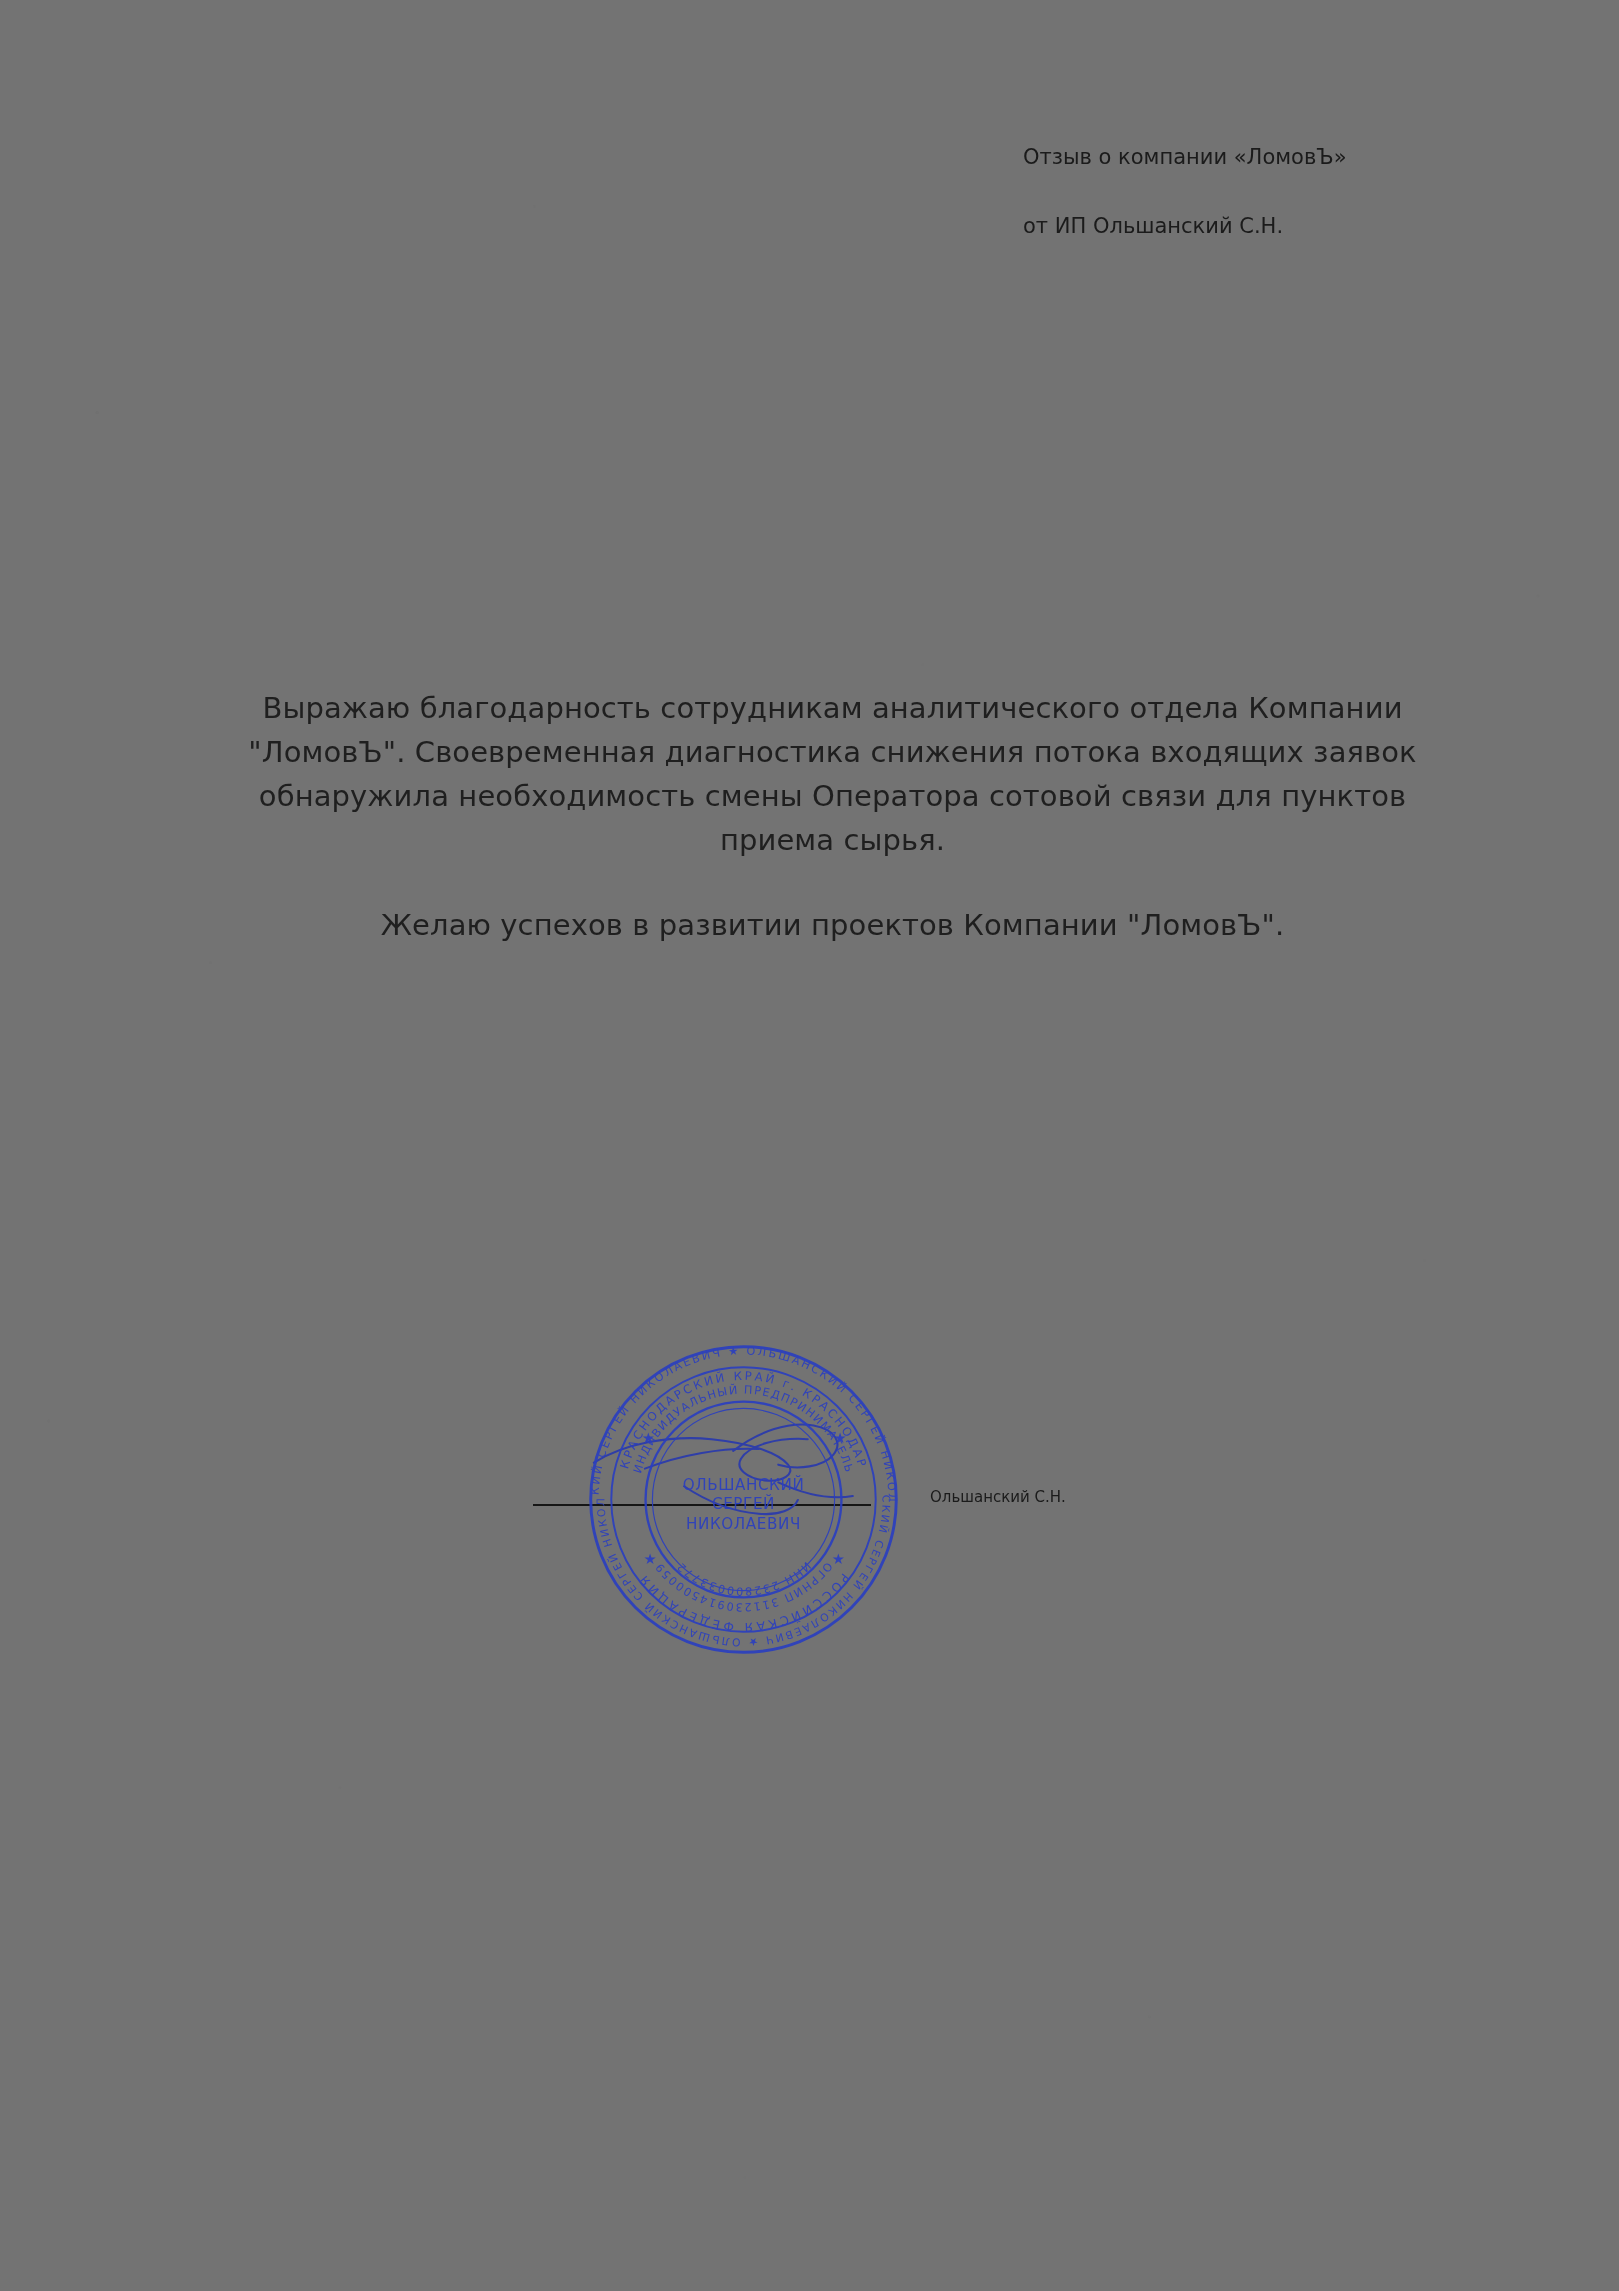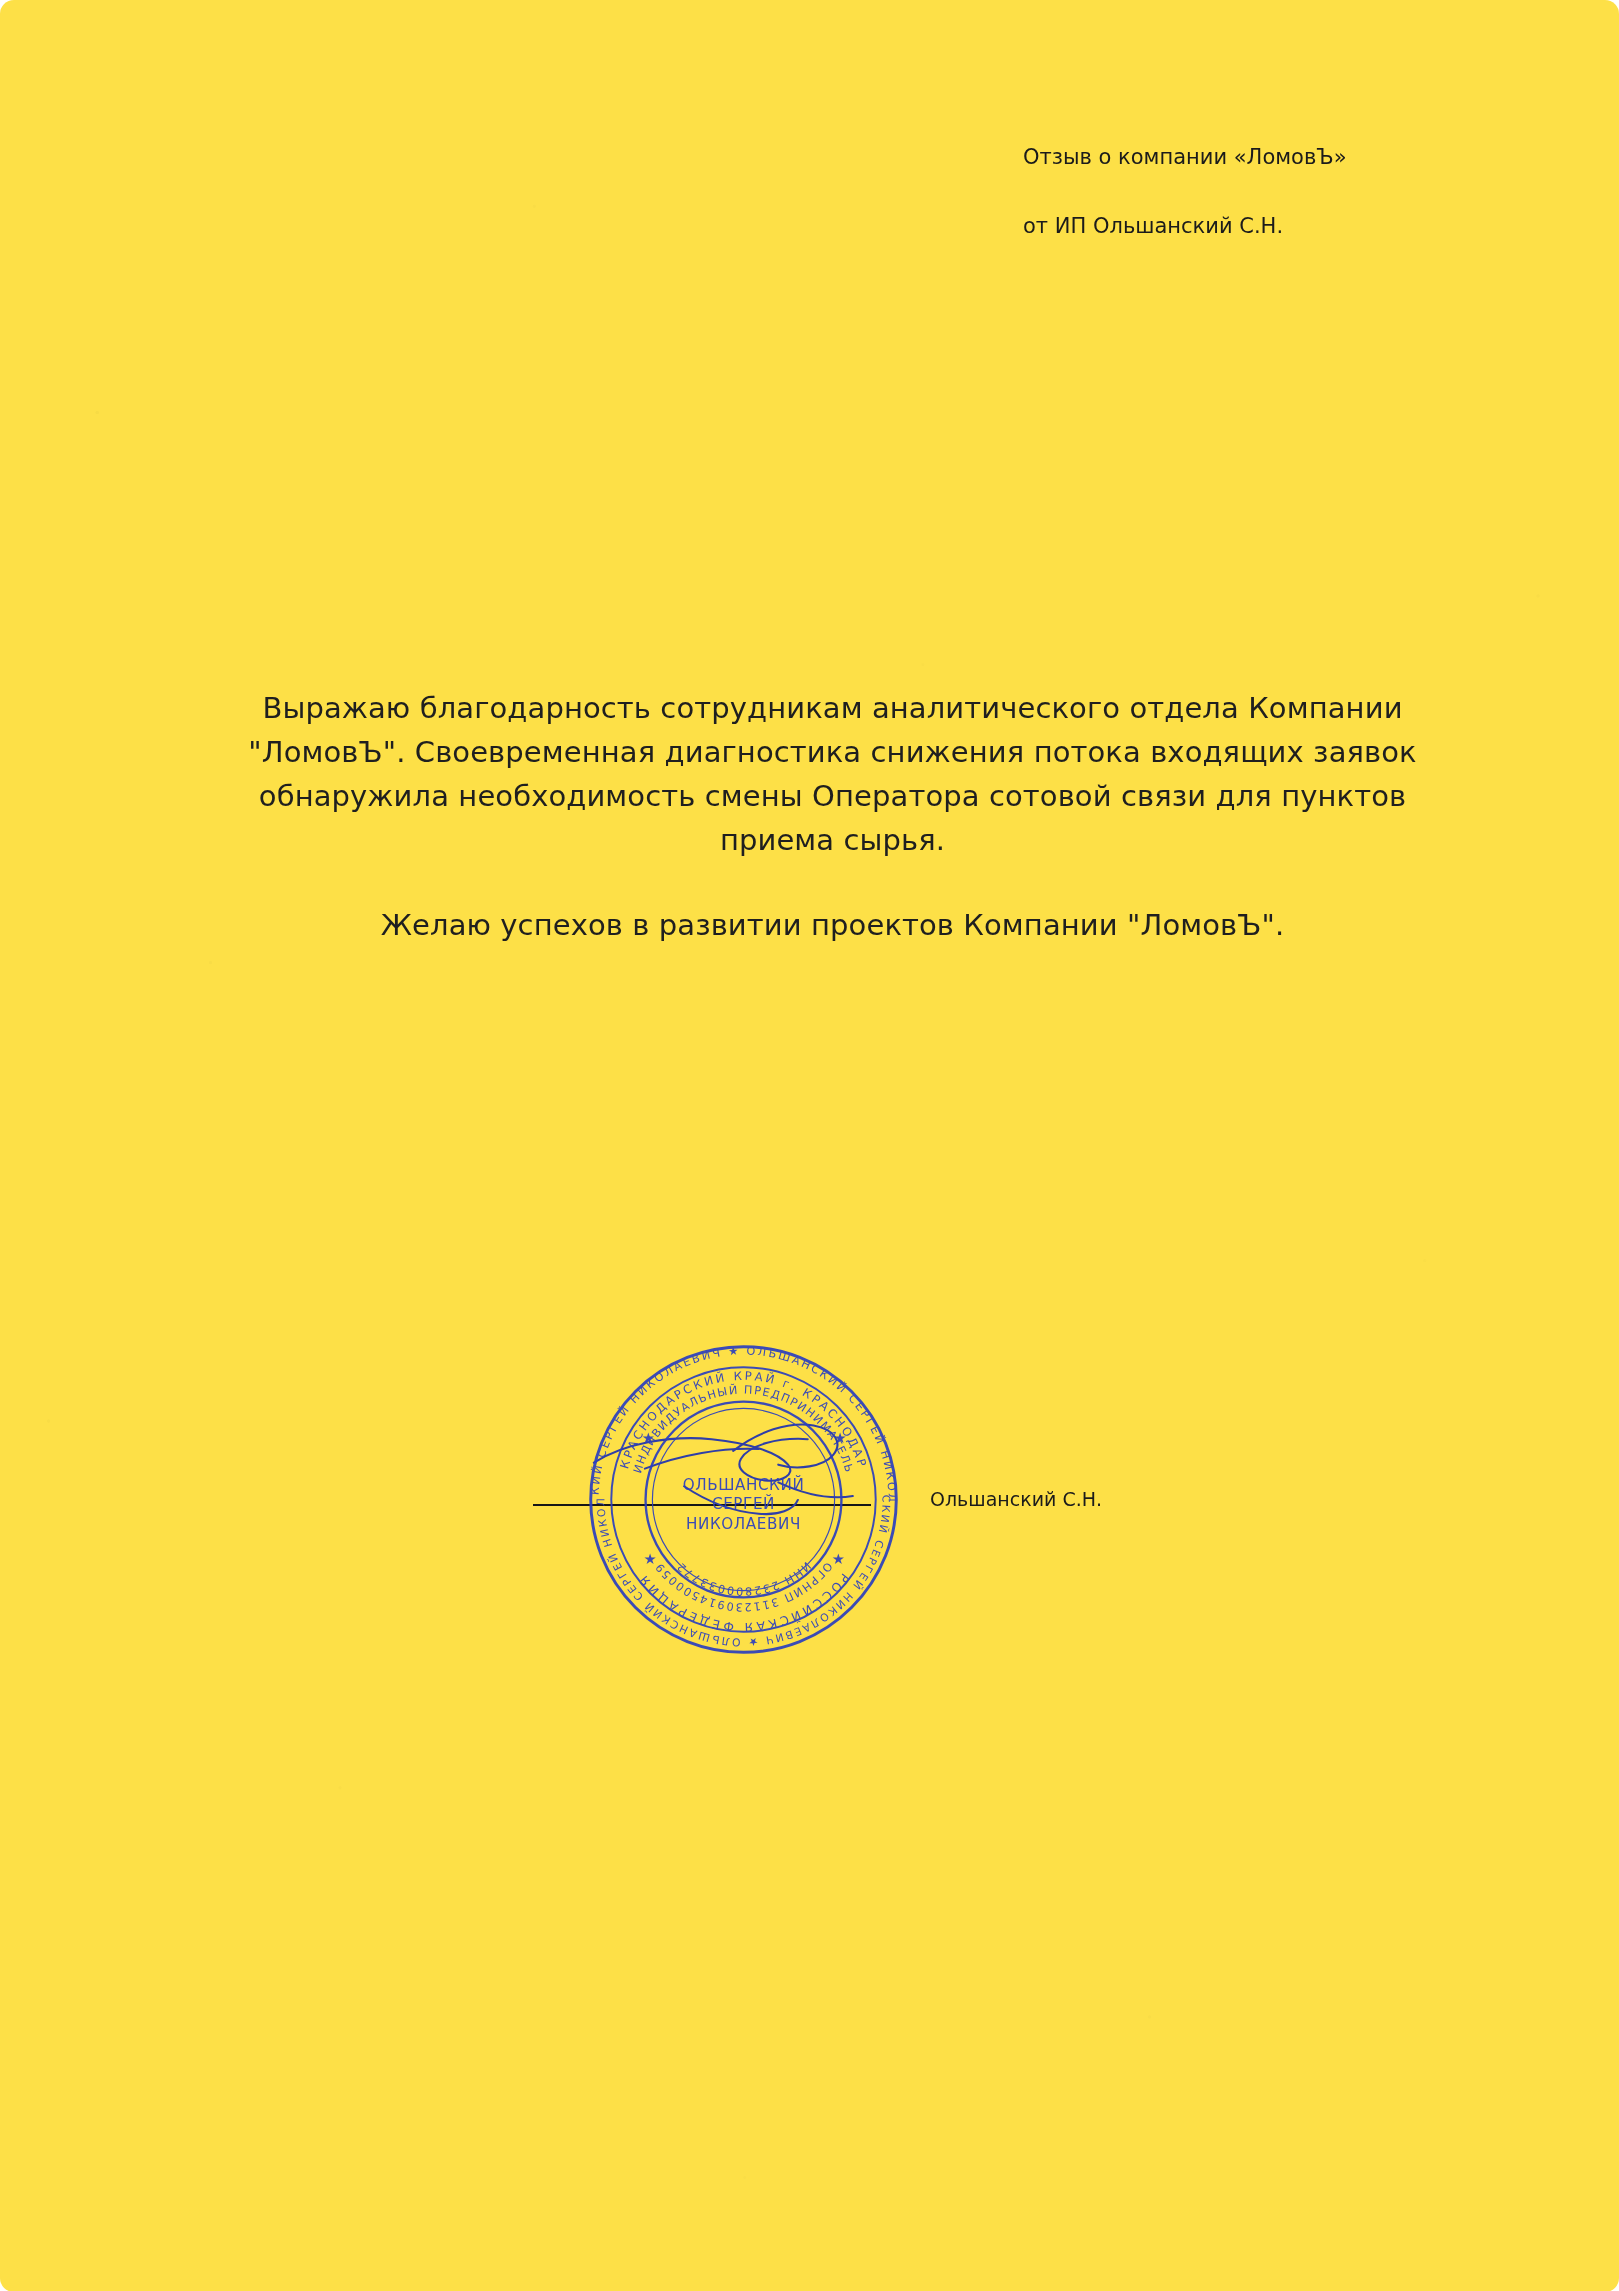--- a/index.html
+++ b/index.html
@@ -12,22 +12,21 @@
     height: 2292px;
     position: relative;
     font-family: "DejaVu Sans", "Liberation Sans", sans-serif;
     color: #1c1c1c;
     overflow: hidden;
   }
 
   .page {
     position: absolute;
     inset: 0;
-    background: #fde047;
-    border-radius: 14px;
+    background: #737373;
   }
 
   
   .paper-noise {
     position: absolute;
     inset: 0;
     pointer-events: none;
     background:
       radial-gradient(circle at 6% 18%, rgba(0,0,0,0.022) 0 1.5px, transparent 2px),
       radial-gradient(circle at 13% 42%, rgba(0,0,0,0.018) 0 1.2px, transparent 2px),
@@ -88,21 +87,21 @@
     top: 181px;
     width: 338px;
     height: 2px;
     background: #161616;
   }
 
   .signer-name {
     position: absolute;
     left: 716px;
     top: 165px;
-    font-size: 19px;
+    font-size: 15px;
     color: #1b1b1b;
     white-space: nowrap;
   }
 
   .handwriting {
     position: absolute;
     left: 372px;
     top: 69px;
     width: 412px;
     height: 162px;

